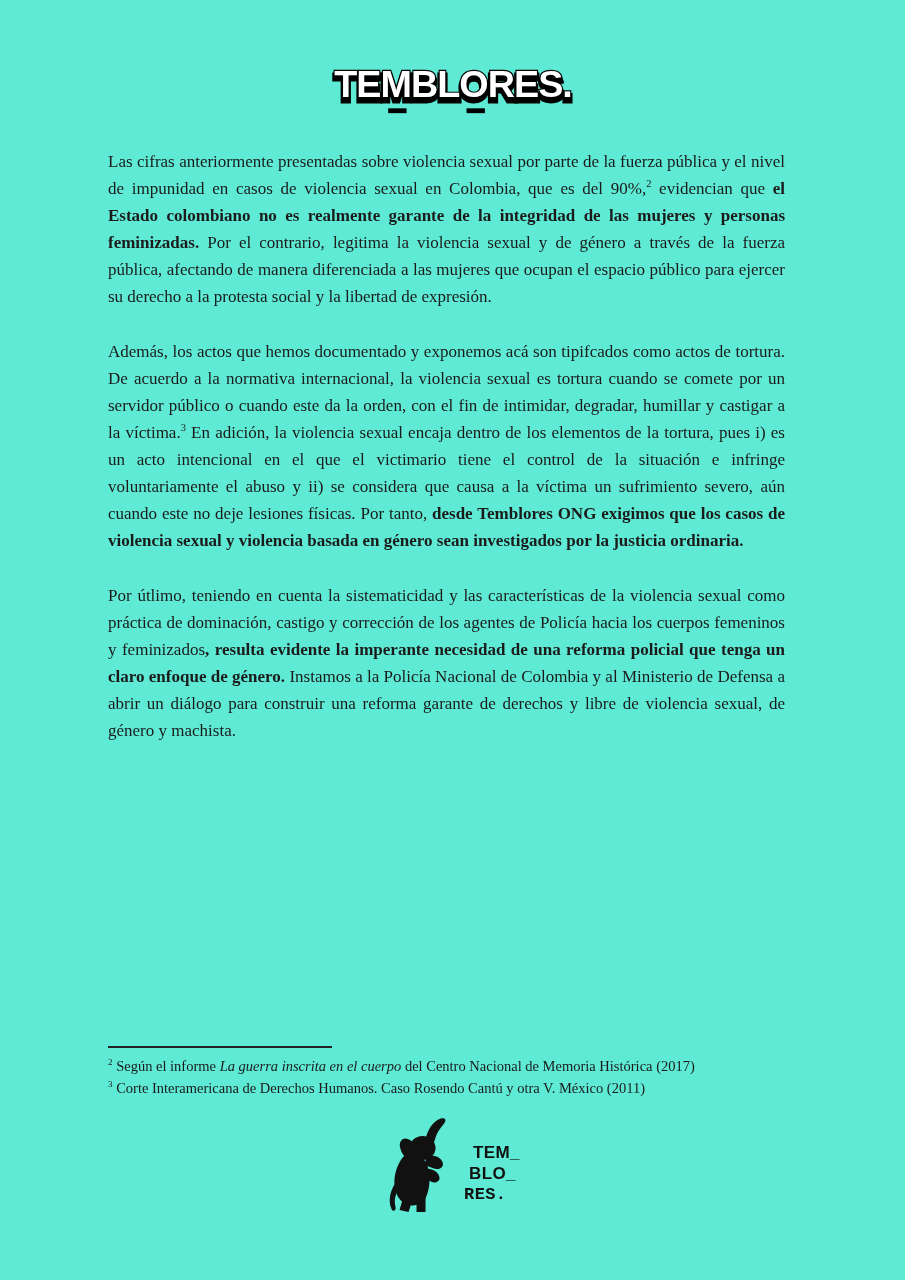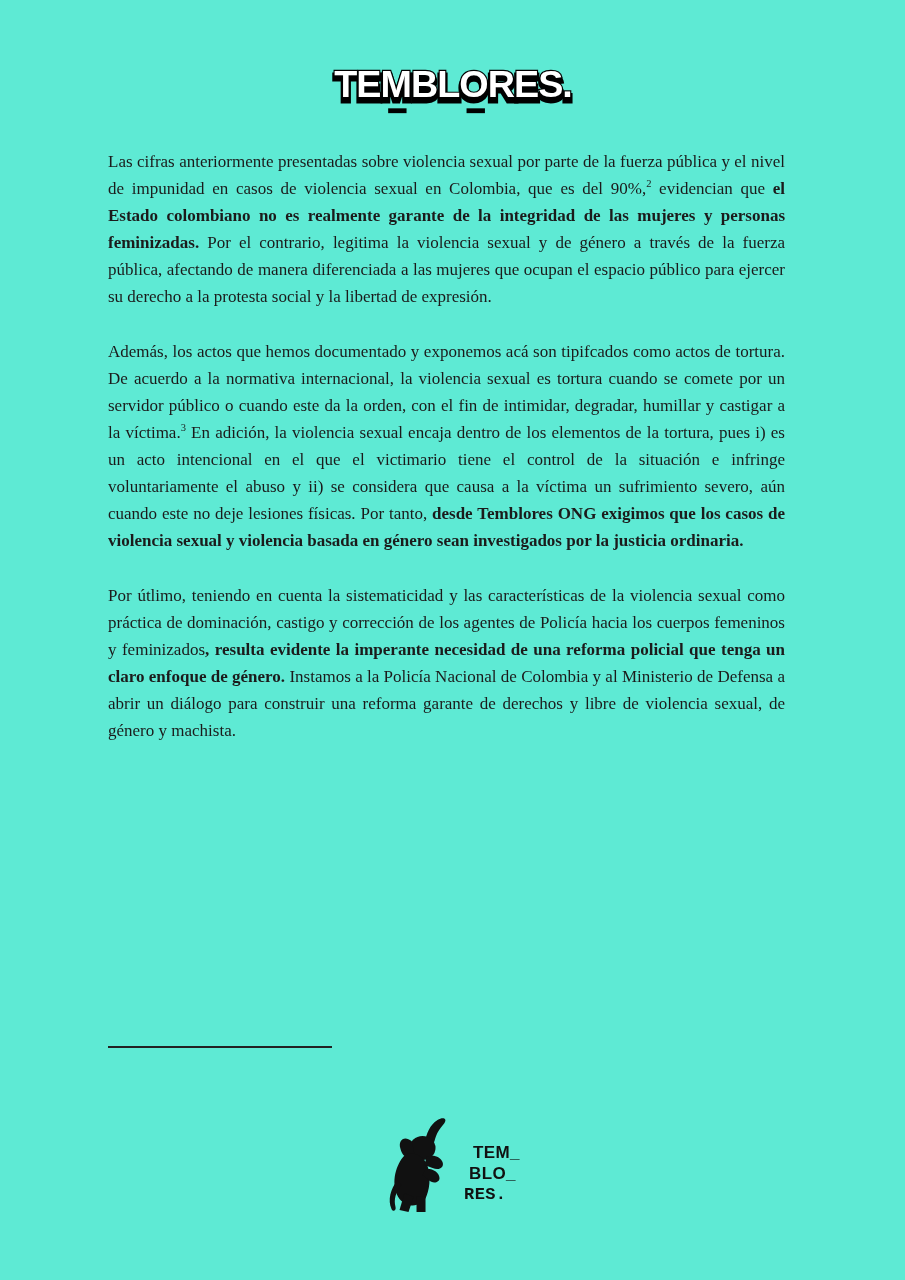--- a/index.html
+++ b/index.html
@@ -92,20 +92,22 @@
 
   <main class="body-text" id="paragraphs">
       <p><span class="run">Las cifras anteriormente presentadas sobre violencia sexual por parte de la fuerza pública y el nivel de impunidad en casos de violencia sexual en Colombia, que es del 90%,</span><sup class="run">2</sup><span class="run"> evidencian que </span><span class="run b">el Estado colombiano no es realmente garante de la integridad de las mujeres y personas feminizadas.</span><span class="run"> Por el contrario, legitima la violencia sexual y de género a través de la fuerza pública, afectando de manera diferenciada a las mujeres que ocupan el espacio público para ejercer su derecho a la protesta social y la libertad de expresión.</span></p>
       <p><span class="run">Además, los actos que hemos documentado y exponemos acá son tipifcados como actos de tortura. De acuerdo a la normativa internacional, la violencia sexual es tortura cuando se comete por un servidor público o cuando este da la orden, con el fin de intimidar, degradar, humillar y castigar a la víctima.</span><sup class="run">3</sup><span class="run"> En adición, la violencia sexual encaja dentro de los elementos de la tortura, pues i) es un acto intencional en el que el victimario tiene el control de la situación e infringe voluntariamente el abuso y ii) se considera que causa a la víctima un sufrimiento severo, aún cuando este no deje lesiones físicas. Por tanto, </span><span class="run b">desde Temblores ONG exigimos que los casos de violencia sexual y violencia basada en género sean investigados por la justicia ordinaria.</span></p>
       <p><span class="run">Por útlimo, teniendo en cuenta la sistematicidad y las características de la violencia sexual como práctica de dominación, castigo y corrección de los agentes de Policía hacia los cuerpos femeninos y feminizados</span><span class="run b">, resulta evidente la imperante necesidad de una reforma policial que tenga un claro enfoque de género.</span><span class="run"> Instamos a la Policía Nacional de Colombia y al Ministerio de Defensa a abrir un diálogo para construir una reforma garante de derechos y libre de violencia sexual, de género y machista.</span></p>
     </main>
 
   <div class="footnote-block">
     <div class="fn-rule"></div>
     <div id="footnotes">
+        <p class="footnote"><sup class="run">2</sup><span class="run"> Según el informe </span><span class="run i">La guerra inscrita en el cuerpo</span><span class="run"> del Centro Nacional de Memoria Histórica (2017)</span></p>
+        <p class="footnote"><sup class="run">3</sup><span class="run"> Corte Interamericana de Derechos Humanos. Caso Rosendo Cantú y otra V. México (2011)</span></p>
       </div>
   </div>
 
   <div class="brand">
     <svg width="74" height="100" viewBox="0 0 72 100" aria-hidden="true">
       <g fill="#111">
 
         <path d="M38 27 C 40 18 43 9 51 4 C 56 1 61 2 58 7 C 53 13 50 17 48 25 C 46 31 41 33 38 27 Z"></path>
 
         <ellipse cx="36" cy="32" rx="13" ry="12"></ellipse>

